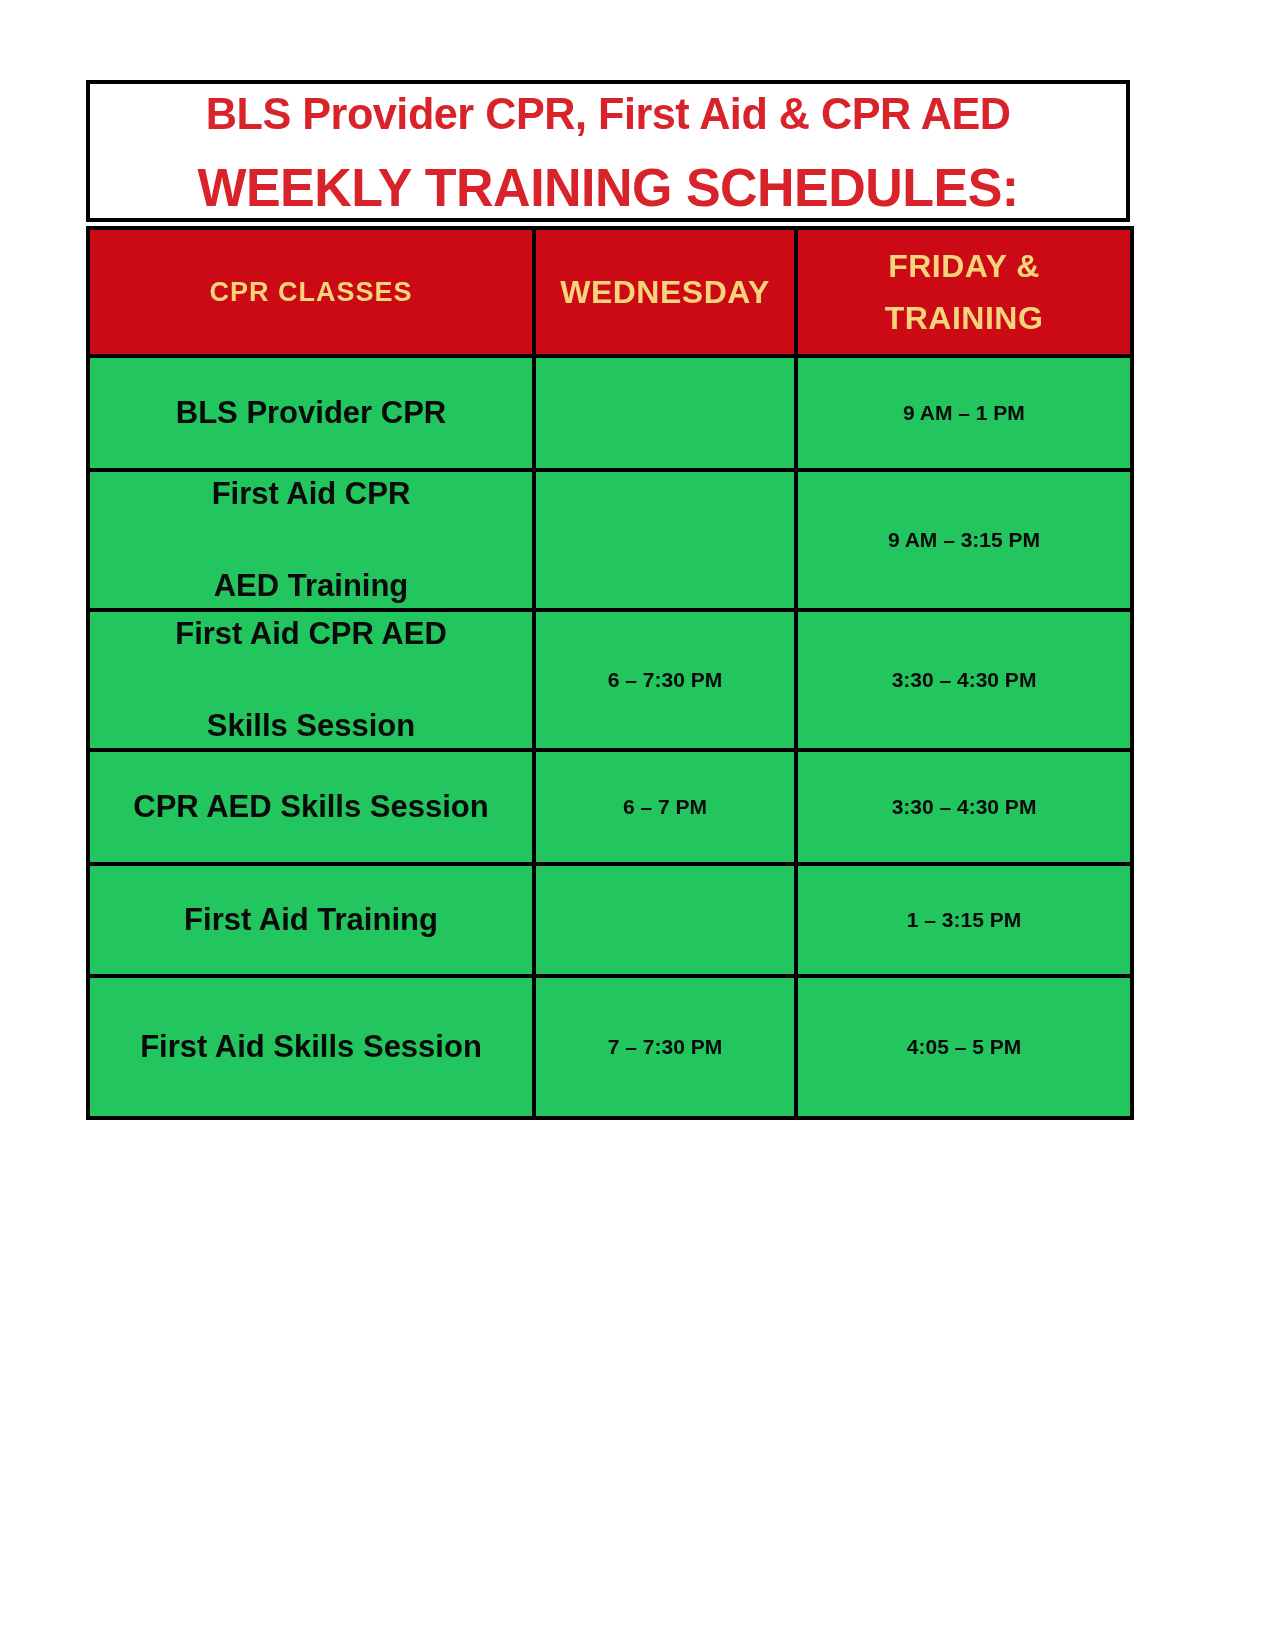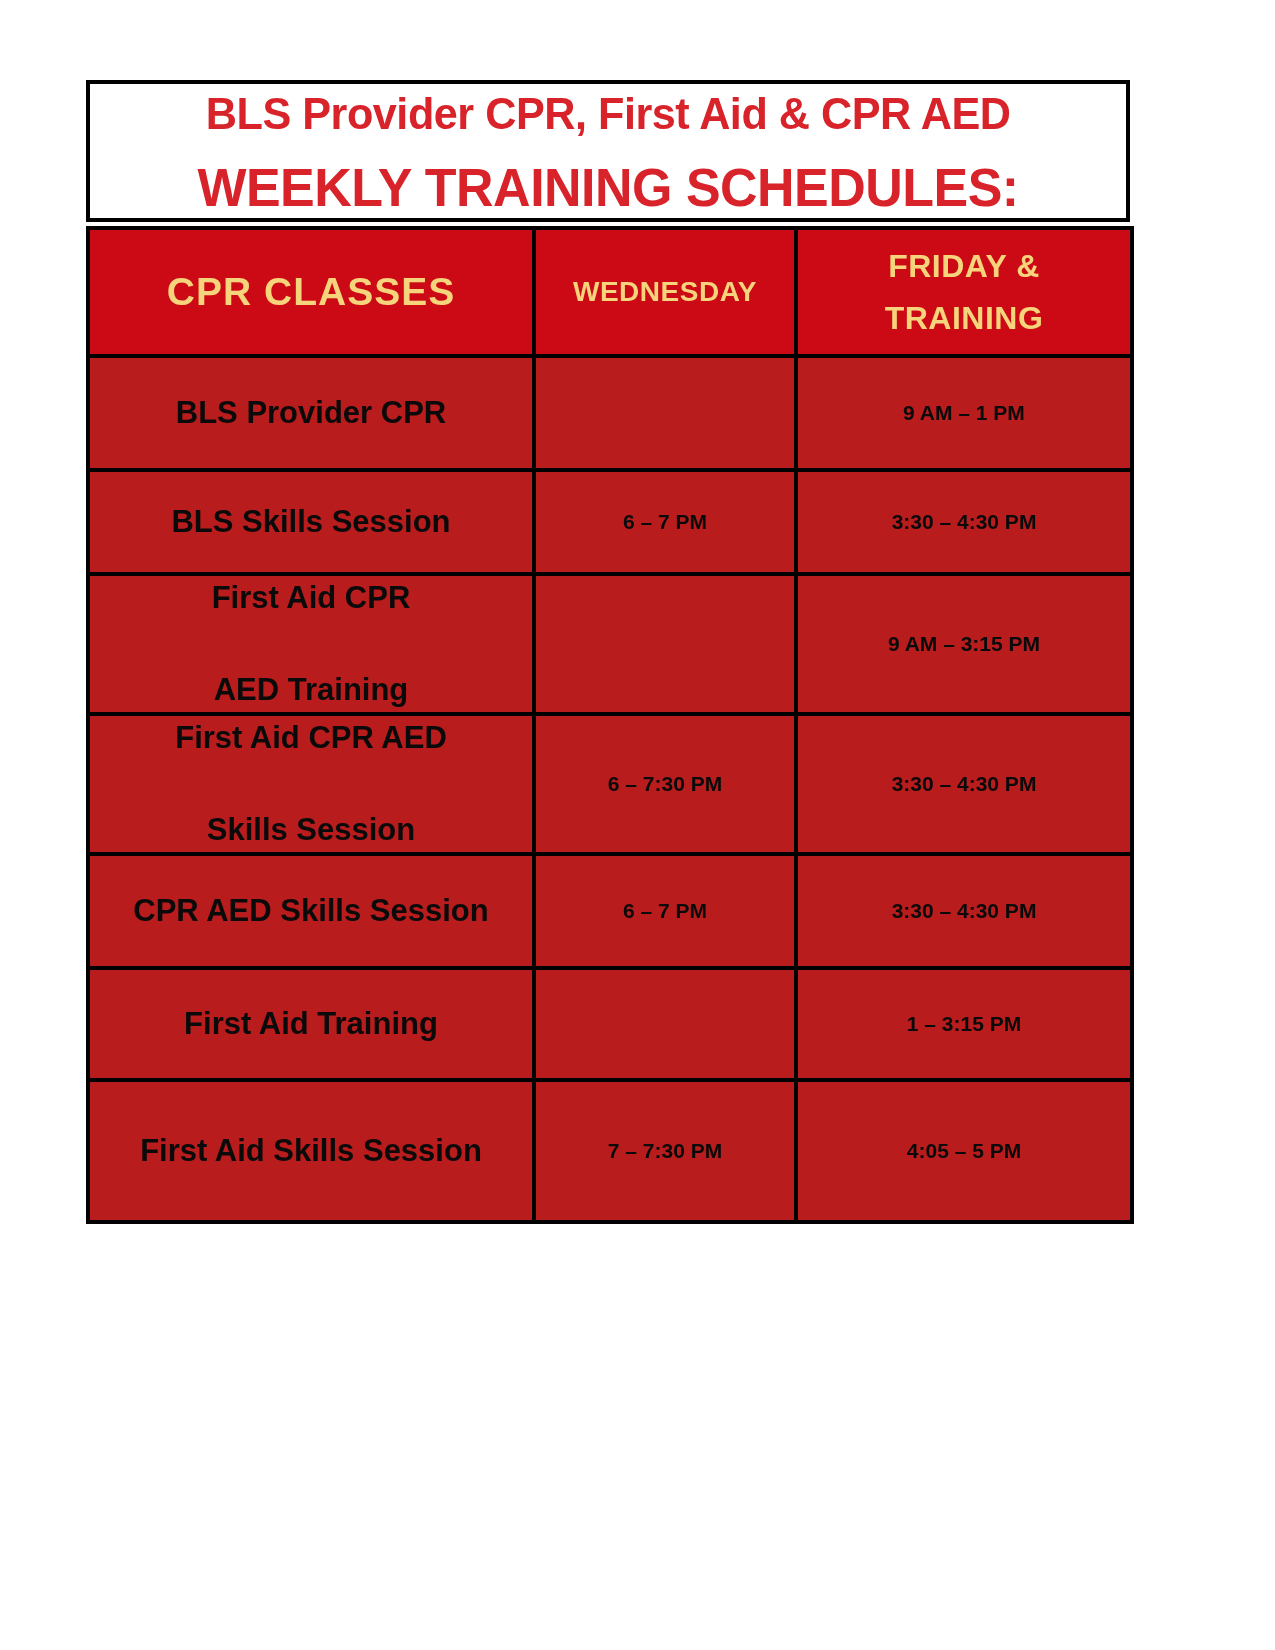--- a/index.html
+++ b/index.html
@@ -84,36 +84,36 @@
   }
 
   thead th {
     background: #CC0A16;
     color: #F6D47C;
     font-weight: bold;
     height: 124px;
     font-family: "Liberation Sans", sans-serif;
   }
   th.h-class {
-    font-size: 39px;
+    font-size: 27px;
     letter-spacing: 1px;
   }
   th.h-wed {
-    font-size: 28px;
+    font-size: 32px;
     letter-spacing: 0.5px;
   }
   th.h-frisat {
     font-size: 32px;
     line-height: 52px;
     letter-spacing: 0.5px;
   }
   th.h-frisat .l2 { display: block; }
 
   tbody td {
-    background: #b91c1c;
+    background: #22c55e;
     color: #0A0A0A;
     font-weight: bold;
     font-size: 31px;
     line-height: 44px;
     font-family: "Liberation Sans", sans-serif;
   }
   tbody td.cell-class { font-size: 31px; }
   tbody td.cell-time  { font-size: 21px; }
   tbody td .l2 { display: block; margin-top: 48px; }
 
@@ -156,57 +156,49 @@
 
       <tr class="r0">
         <td class="cell-class">
           <span>BLS Provider CPR</span>
           
         </td>
         <td class="cell-time"></td>
         <td class="cell-time">9 AM – 1 PM</td>
       </tr>
 
-      <tr class="r1">
-        <td class="cell-class">
-          <span>BLS Skills Session</span>
+
+      <tr class="r2">
+        <td class="cell-class">
+          <span>First Aid CPR</span>
+          <span class="l2">AED Training</span>
+        </td>
+        <td class="cell-time"></td>
+        <td class="cell-time">9 AM – 3:15 PM</td>
+      </tr>
+
+      <tr class="r3">
+        <td class="cell-class">
+          <span>First Aid CPR AED</span>
+          <span class="l2">Skills Session</span>
+        </td>
+        <td class="cell-time">6 – 7:30 PM</td>
+        <td class="cell-time">3:30 – 4:30 PM</td>
+      </tr>
+
+
+      <tr class="r5">
+        <td class="cell-class">
+          <span>CPR AED Skills Session</span>
           
         </td>
         <td class="cell-time">6 – 7 PM</td>
         <td class="cell-time">3:30 – 4:30 PM</td>
       </tr>
 
-      <tr class="r2">
-        <td class="cell-class">
-          <span>First Aid CPR</span>
-          <span class="l2">AED Training</span>
-        </td>
-        <td class="cell-time"></td>
-        <td class="cell-time">9 AM – 3:15 PM</td>
-      </tr>
-
-      <tr class="r3">
-        <td class="cell-class">
-          <span>First Aid CPR AED</span>
-          <span class="l2">Skills Session</span>
-        </td>
-        <td class="cell-time">6 – 7:30 PM</td>
-        <td class="cell-time">3:30 – 4:30 PM</td>
-      </tr>
-
-
-      <tr class="r5">
-        <td class="cell-class">
-          <span>CPR AED Skills Session</span>
-          
-        </td>
-        <td class="cell-time">6 – 7 PM</td>
-        <td class="cell-time">3:30 – 4:30 PM</td>
-      </tr>
-
       <tr class="r6">
         <td class="cell-class">
           <span>First Aid Training</span>
           
         </td>
         <td class="cell-time"></td>
         <td class="cell-time">1 – 3:15 PM</td>
       </tr>
 
       <tr class="r7">

